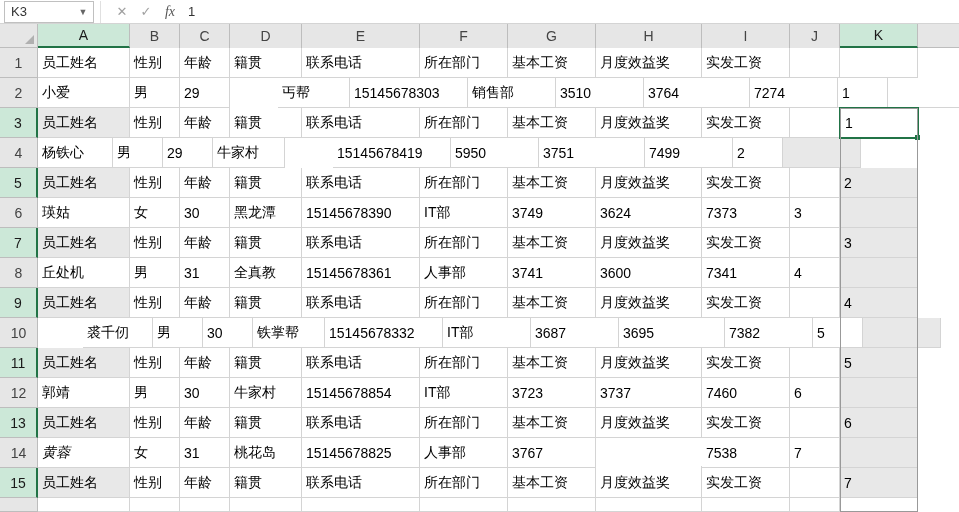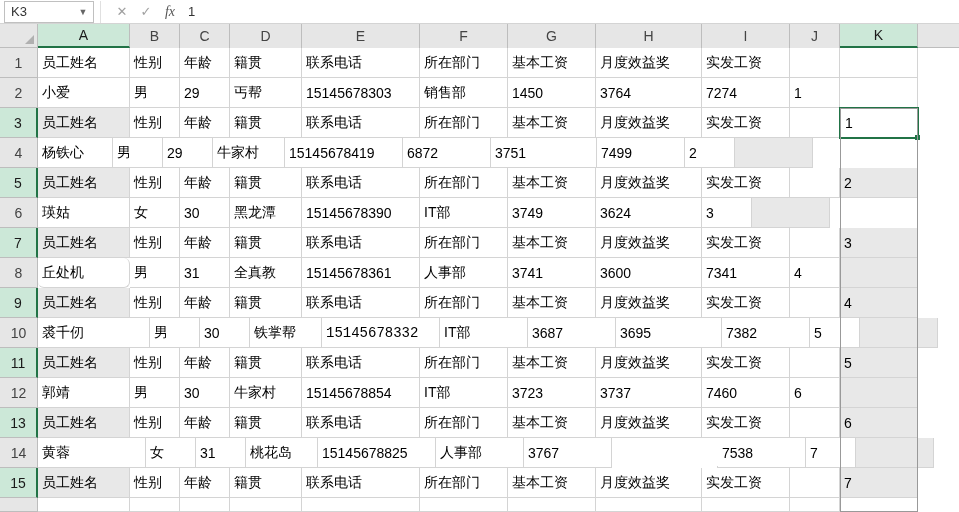--- a/index.html
+++ b/index.html
@@ -222,24 +222,24 @@
         <div class="cell" style="width: 88px;">基本工资</div>
         <div class="cell" style="width: 106px;">月度效益奖</div>
         <div class="cell" style="width: 88px;">实发工资</div>
         <div class="cell" style="width: 50px;"></div>
         <div class="cell" style="width: 78px;"></div>
       </div>
       <div class="row">
         <div class="cell" style="width: 92px;">小爱</div>
         <div class="cell" style="width: 50px;">男</div>
         <div class="cell" style="width: 50px;">29</div>
-        <div class="cell" style="width: 72px;">丐帮</div>
+        <div class="cell" style="width: 72px; margin-left: 48px;">丐帮</div>
         <div class="cell" style="width: 118px;">15145678303</div>
         <div class="cell" style="width: 88px;">销售部</div>
-        <div class="cell" style="width: 88px;">1450</div>
+        <div class="cell" style="width: 88px;">3510</div>
         <div class="cell" style="width: 106px;">3764</div>
         <div class="cell" style="width: 88px;">7274</div>
         <div class="cell" style="width: 50px;">1</div>
         <div class="cell" style="width: 78px;"></div>
       </div>
       <div class="row">
         <div class="cell col-a-sel" style="width: 92px;">员工姓名</div>
         <div class="cell" style="width: 50px;">性别</div>
         <div class="cell" style="width: 50px;">年龄</div>
         <div class="cell" style="width: 72px;">籍贯</div>
@@ -249,22 +249,22 @@
         <div class="cell" style="width: 106px;">月度效益奖</div>
         <div class="cell" style="width: 88px;">实发工资</div>
         <div class="cell" style="width: 50px;"></div>
         <div class="cell" style="width: 78px;">1</div>
       </div>
       <div class="row">
         <div class="cell" style="width: 75px;">杨铁心</div>
         <div class="cell" style="width: 50px;">男</div>
         <div class="cell" style="width: 50px;">29</div>
         <div class="cell" style="width: 72px;">牛家村</div>
-        <div class="cell" style="width: 118px;">15145678419</div>
-        <div class="cell" style="width: 88px;">6872</div>
+        <div class="cell" style="width: 118px; margin-left: 48px;">15145678419</div>
+        <div class="cell" style="width: 88px;">5950</div>
         <div class="cell" style="width: 106px;">3751</div>
         <div class="cell" style="width: 88px;">7499</div>
         <div class="cell" style="width: 50px;">2</div>
         <div class="cell k-sel" style="width: 78px;"></div>
       </div>
       <div class="row">
         <div class="cell col-a-sel" style="width: 92px;">员工姓名</div>
         <div class="cell" style="width: 50px;">性别</div>
         <div class="cell" style="width: 50px;">年龄</div>
         <div class="cell" style="width: 72px;">籍贯</div>
@@ -278,38 +278,39 @@
       </div>
       <div class="row">
         <div class="cell" style="width: 92px; text-align: center;">瑛姑</div>
         <div class="cell" style="width: 50px;">女</div>
         <div class="cell" style="width: 50px;">30</div>
         <div class="cell" style="width: 72px;">黑龙潭</div>
         <div class="cell" style="width: 118px;">15145678390</div>
         <div class="cell" style="width: 88px;">IT部</div>
         <div class="cell" style="width: 88px;">3749</div>
         <div class="cell" style="width: 106px;">3624</div>
+        <div class="cell" style="width: 88px;">7373</div>
         <div class="cell" style="width: 50px;">3</div>
         <div class="cell k-sel" style="width: 78px;"></div>
       </div>
       <div class="row">
         <div class="cell col-a-sel" style="width: 92px;">员工姓名</div>
         <div class="cell" style="width: 50px;">性别</div>
         <div class="cell" style="width: 50px;">年龄</div>
         <div class="cell" style="width: 72px;">籍贯</div>
         <div class="cell" style="width: 118px;">联系电话</div>
         <div class="cell" style="width: 88px;">所在部门</div>
         <div class="cell" style="width: 88px;">基本工资</div>
         <div class="cell" style="width: 106px;">月度效益奖</div>
         <div class="cell" style="width: 88px;">实发工资</div>
         <div class="cell" style="width: 50px;"></div>
         <div class="cell k-sel" style="width: 78px;">3</div>
       </div>
       <div class="row">
-        <div class="cell" style="width: 92px; border-radius: 6px;">丘处机</div>
+        <div class="cell" style="width: 92px;">丘处机</div>
         <div class="cell" style="width: 50px;">男</div>
         <div class="cell" style="width: 50px;">31</div>
         <div class="cell" style="width: 72px;">全真教</div>
         <div class="cell" style="width: 118px;">15145678361</div>
         <div class="cell" style="width: 88px;">人事部</div>
         <div class="cell" style="width: 88px;">3741</div>
         <div class="cell" style="width: 106px;">3600</div>
         <div class="cell" style="width: 88px;">7341</div>
         <div class="cell" style="width: 50px;">4</div>
         <div class="cell k-sel" style="width: 78px;"></div>
@@ -321,25 +322,25 @@
         <div class="cell" style="width: 72px;">籍贯</div>
         <div class="cell" style="width: 118px;">联系电话</div>
         <div class="cell" style="width: 88px;">所在部门</div>
         <div class="cell" style="width: 88px;">基本工资</div>
         <div class="cell" style="width: 106px;">月度效益奖</div>
         <div class="cell" style="width: 88px;">实发工资</div>
         <div class="cell" style="width: 50px;"></div>
         <div class="cell k-sel" style="width: 78px;">4</div>
       </div>
       <div class="row">
-        <div class="cell" style="width: 112px;">裘千仞</div>
+        <div class="cell" style="width: 70px; margin-left: 45px;">裘千仞</div>
         <div class="cell" style="width: 50px;">男</div>
         <div class="cell" style="width: 50px;">30</div>
         <div class="cell" style="width: 72px;">铁掌帮</div>
-        <div class="cell" style="width: 118px; font-family: Liberation Mono, monospace;">15145678332</div>
+        <div class="cell" style="width: 118px;">15145678332</div>
         <div class="cell" style="width: 88px;">IT部</div>
         <div class="cell" style="width: 88px;">3687</div>
         <div class="cell" style="width: 106px;">3695</div>
         <div class="cell" style="width: 88px;">7382</div>
         <div class="cell" style="width: 50px;">5</div>
         <div class="cell k-sel" style="width: 78px;"></div>
       </div>
       <div class="row">
         <div class="cell col-a-sel" style="width: 92px;">员工姓名</div>
         <div class="cell" style="width: 50px;">性别</div>
@@ -373,21 +374,21 @@
         <div class="cell" style="width: 72px;">籍贯</div>
         <div class="cell" style="width: 118px;">联系电话</div>
         <div class="cell" style="width: 88px;">所在部门</div>
         <div class="cell" style="width: 88px;">基本工资</div>
         <div class="cell" style="width: 106px;">月度效益奖</div>
         <div class="cell" style="width: 88px;">实发工资</div>
         <div class="cell" style="width: 50px;"></div>
         <div class="cell k-sel" style="width: 78px;">6</div>
       </div>
       <div class="row">
-        <div class="cell" style="width: 108px;">黄蓉</div>
+        <div class="cell" style="width: 92px; font-style: italic;">黄蓉</div>
         <div class="cell" style="width: 50px;">女</div>
         <div class="cell" style="width: 50px;">31</div>
         <div class="cell" style="width: 72px;">桃花岛</div>
         <div class="cell" style="width: 118px;">15145678825</div>
         <div class="cell" style="width: 88px;">人事部</div>
         <div class="cell" style="width: 88px;">3767</div>
         <div class="cell" style="width: 106px; margin-top: 28px;">3771</div>
         <div class="cell" style="width: 88px;">7538</div>
         <div class="cell" style="width: 50px;">7</div>
         <div class="cell k-sel" style="width: 78px;"></div>

